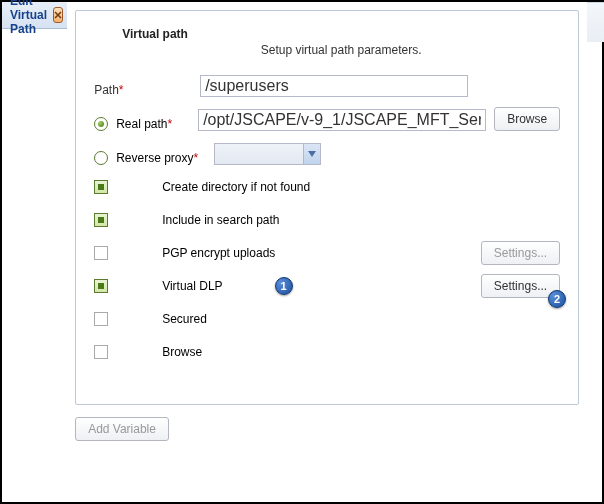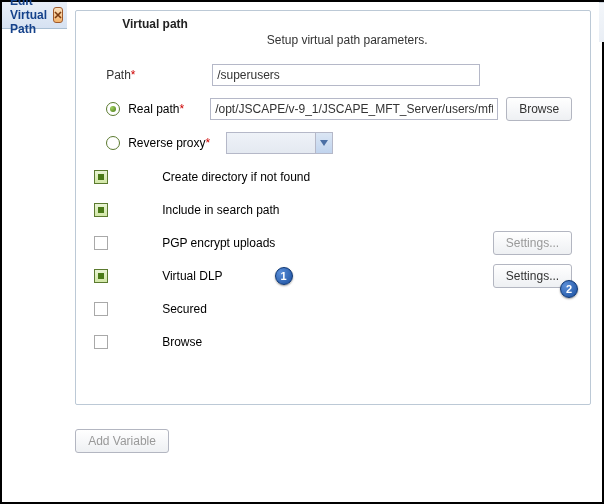--- a/index.html
+++ b/index.html
@@ -45,36 +45,36 @@
   }
   .close-btn svg { width: 8px; height: 8px; }
   .body-area {
     flex: 1;
     padding: 8px;
     position: relative;
   }
   .panel {
     border: 1px solid #bcc9d6;
     border-radius: 2px;
-    padding: 6px 18px 22px 18px;
+    padding: 16px 18px 22px 18px;
     height: 395px;
     position: relative;
   }
   .section-head { margin-left: 28px; margin-bottom: 16px; }
   .section-title { font-weight: bold; color: #222; }
   .section-sub { color: #333; margin-top: 2px; text-align: center; }
-  .row { display: flex; align-items: center; margin-bottom: 10px; min-height: 24px; margin-left: 12px; }
+  .row { display: flex; align-items: flex-end; margin-bottom: 10px; min-height: 24px; }
   .label { width: 106px; color: #333; }
   .req { color: #c00; }
   .ext-input {
     border: 1px solid #b5b8c8;
     background: #fff;
     height: 22px;
     padding: 2px 4px;
-    font-size: 12px;
+    font-size: 16px;
     font-family: inherit;
     color: #333;
   }
   .path-input { width: 268px; }
   .realpath-input { width: 288px; }
   .radio {
     width: 14px; height: 14px; border-radius: 50%;
     border: 1px solid #5b7a2f;
     margin-right: 8px; background: #fff;
     display: inline-flex; align-items: center; justify-content: center;
@@ -122,21 +122,21 @@
     width:18px;height:18px;border-radius:50%;
     background: radial-gradient(circle at 30% 30%, #5a8ed8, #1a4f9e);
     border:1px solid #0c3572;
     color:#fff;font-weight:bold;font-size:11px;
     display:inline-flex;align-items:center;justify-content:center;
     margin-left:6px;box-shadow:0 1px 2px rgba(0,0,0,0.4);
   }
   .settings-wrap { position: relative; }
   .badge-right { position:absolute; right:-6px; bottom:-10px; }
   .permissions-row { margin-top: 2px; }
-  .add-var-row { margin-top: 24px; }
+  .add-var-row { margin-top: 12px; }
   .footer {
     height: 40px;
     border-top: 1px solid #cfd8e1;
     background: linear-gradient(to bottom,#f3f6fa,#e9eef5);
     display:flex;align-items:center;justify-content:flex-end;
     padding: 0 22px; gap:2px;
   }
 </style>
 </head>
 <body>

